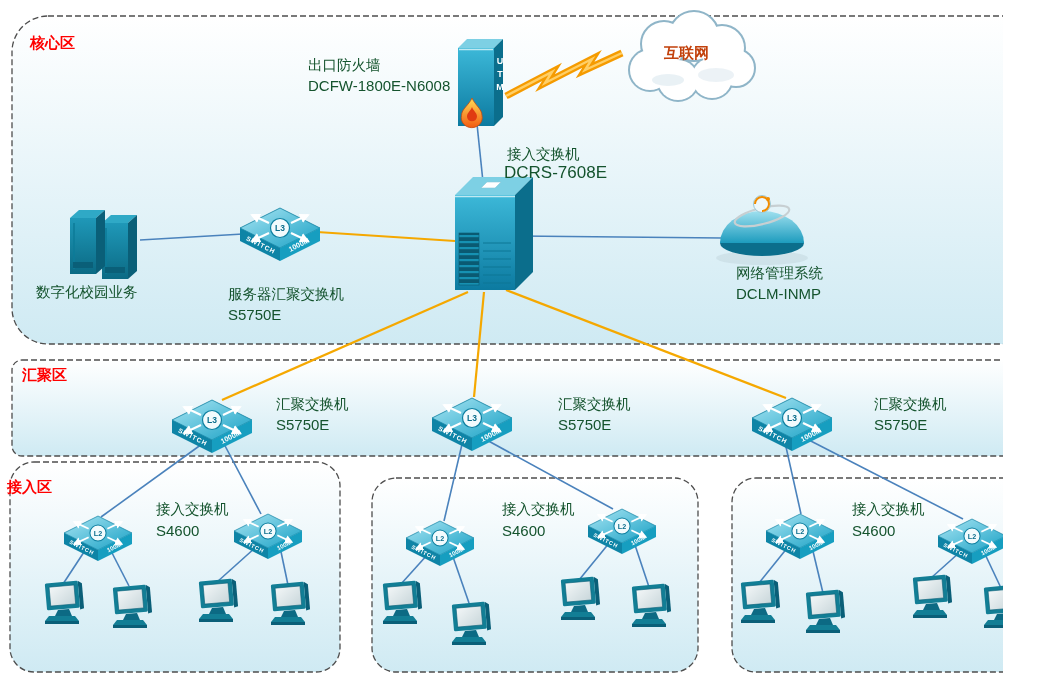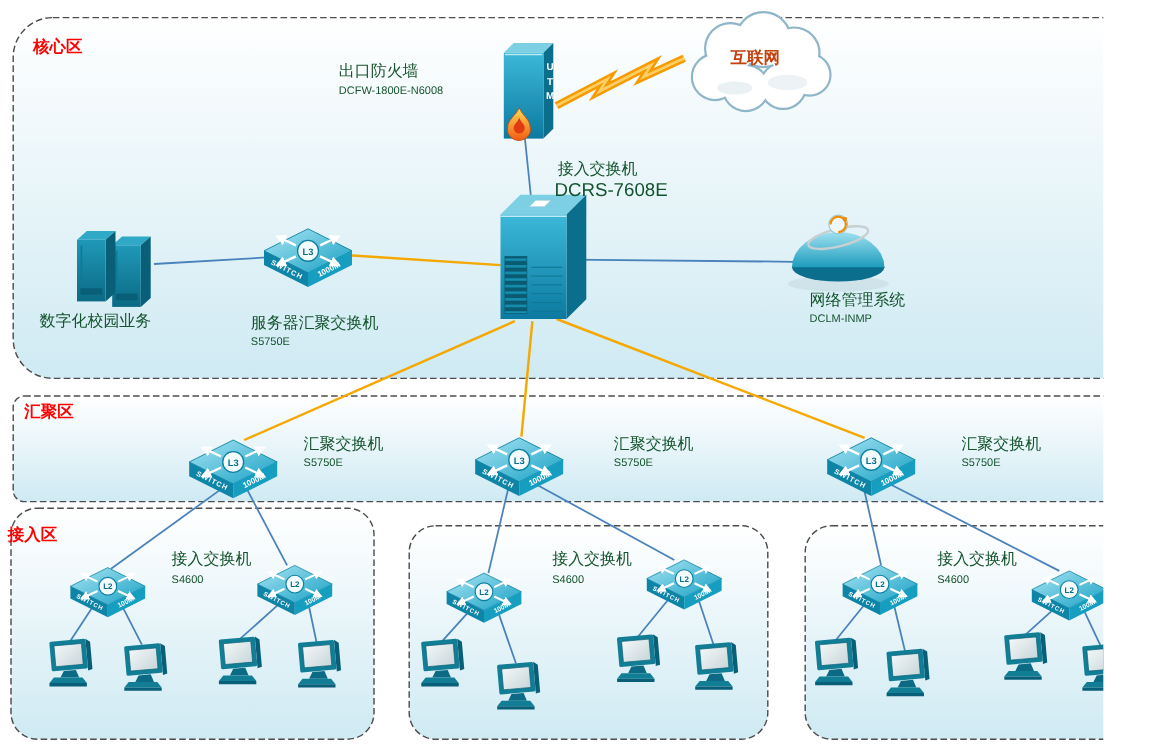--- a/index.html
+++ b/index.html
@@ -1,21 +1,21 @@
 <!DOCTYPE html>
 <html><head>
 <meta charset="utf-8">
 <style>
   *{margin:0;padding:0;box-sizing:border-box}
   body{background:#ffffff;font-family:"Liberation Sans","DejaVu Sans",sans-serif}
   .stage{position:relative;width:1003px;height:680px;background:#fff;overflow:hidden}
   .stage > svg{position:absolute;left:0;top:0}
   .lbl{position:absolute;white-space:nowrap;color:#14532d;font-size:14.5px;line-height:1.2}
   .zone-lbl{color:#ff0000;font-weight:bold;font-size:15px}
-  .model{font-size:10px}
+  .model{font-size:15px}
   .big{font-size:17px}
   .net-lbl{font-weight:bold;color:#c2410c;font-size:15px}
   .utm{position:absolute;writing-mode:vertical-lr;text-orientation:upright;color:#fff;
        font-weight:bold;font-size:9px;letter-spacing:3px;line-height:1}
   text{font-family:"Liberation Sans","DejaVu Sans",sans-serif}
   .face-txt{fill:#ffffff;font-weight:bold}
   .arr{stroke:#ffffff;stroke-width:2.2;marker-end:url(#aw)}
   .blue-link{stroke:#4a82bc;stroke-width:1.6}
   .orange-link{stroke:#f5a800;stroke-width:2.2}
   .zone{fill:url(#gZone);stroke:#4d4d4d;stroke-width:1.3;stroke-dasharray:6 3}

